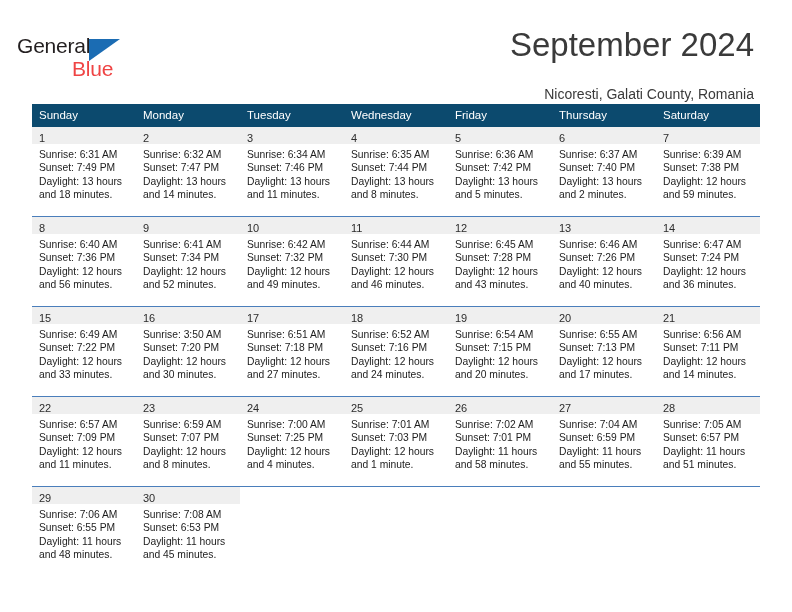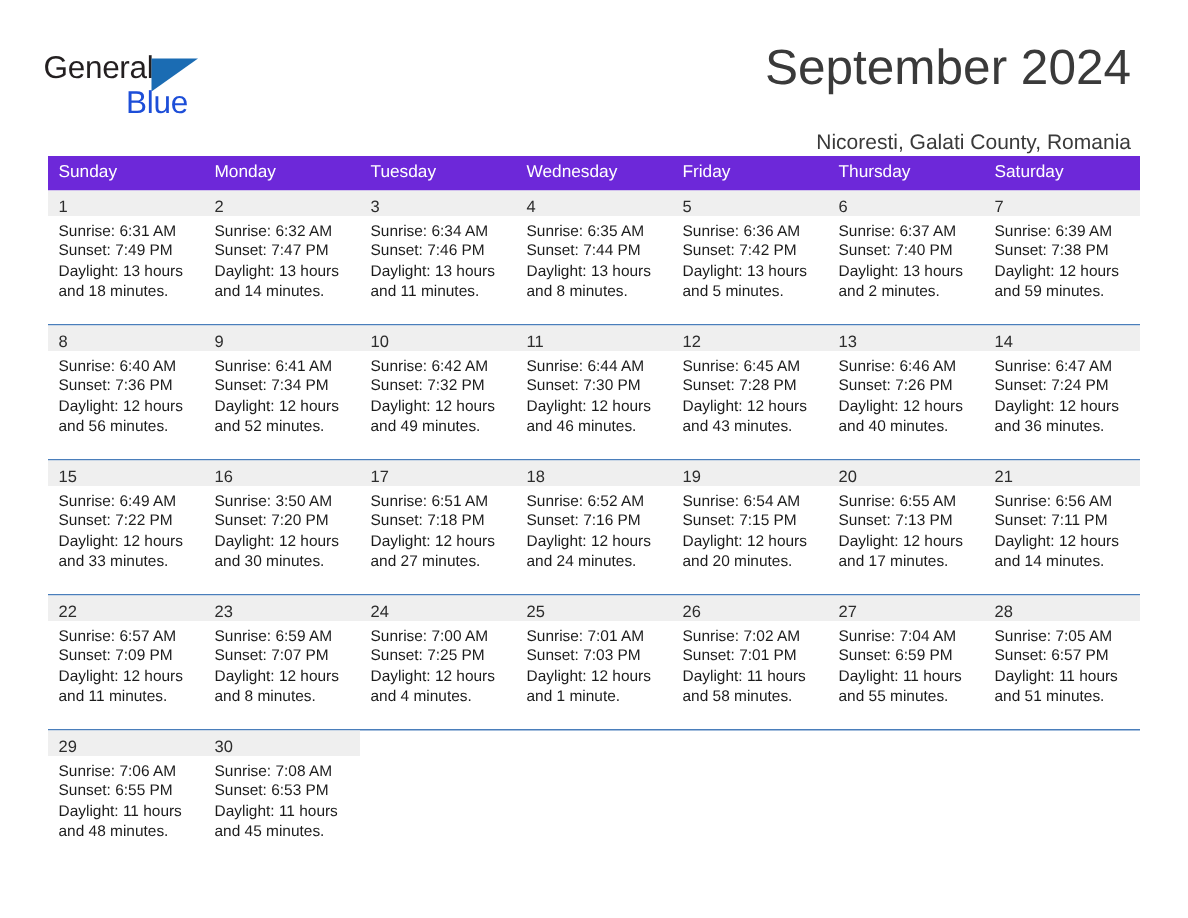--- a/index.html
+++ b/index.html
@@ -23,21 +23,21 @@
   
   .top {
     position: absolute;
     left: 0;
     top: 0;
     width: 792px;
     height: 96px;
   }
   .logo {
     position: absolute;
-    left: 29px;
+    left: 17px;
     top: 34px;
     width: 150px;
     height: 50px;
     text-align: right;
   }
   .logo-general {
     position: absolute;
     left: 0;
     top: 0;
     font-size: 21px;
@@ -53,21 +53,21 @@
     height: 0;
     border-left: 31px solid #1b6cb3;
     border-bottom: 22px solid transparent;
   }
   .logo-blue {
     position: absolute;
     left: 55px;
     top: 23px;
     font-size: 21px;
     letter-spacing: -0.2px;
-    color: #1d4ed8;
+    color: #ef4444;
     font-family: "Liberation Sans", sans-serif;
   }
   .title-block {
     position: absolute;
     right: 38px;
     top: 30px;
     text-align: right;
   }
   .cal-title {
     font-size: 33px;
@@ -87,21 +87,21 @@
   
   .calendar {
     position: absolute;
     left: 32px;
     top: 104px;
     width: 728px;
   }
   .weekdays {
     display: flex;
     width: 100%;
-    background: #6d28d9;
+    background: #0c4a6e;
   }
   .weekday {
     flex: 1 1 0;
     box-sizing: border-box;
     padding: 4px 0 5px 7px;
     font-size: 11.5px;
     color: #ffffff;
     line-height: 14px;
   }
   .week {

